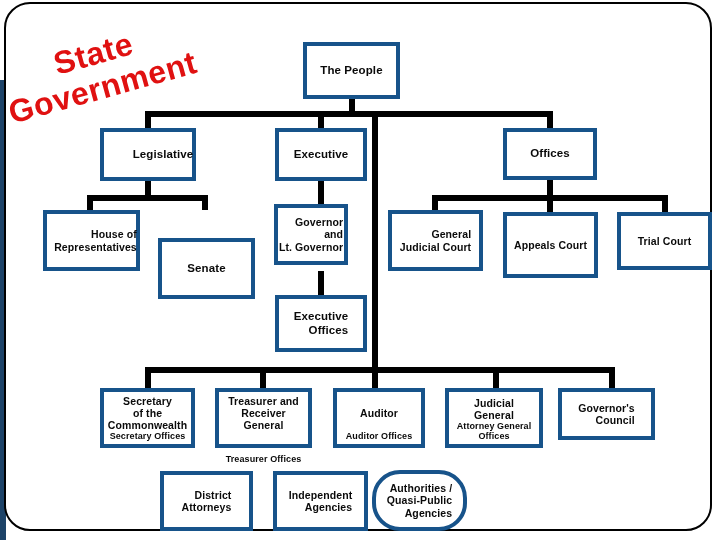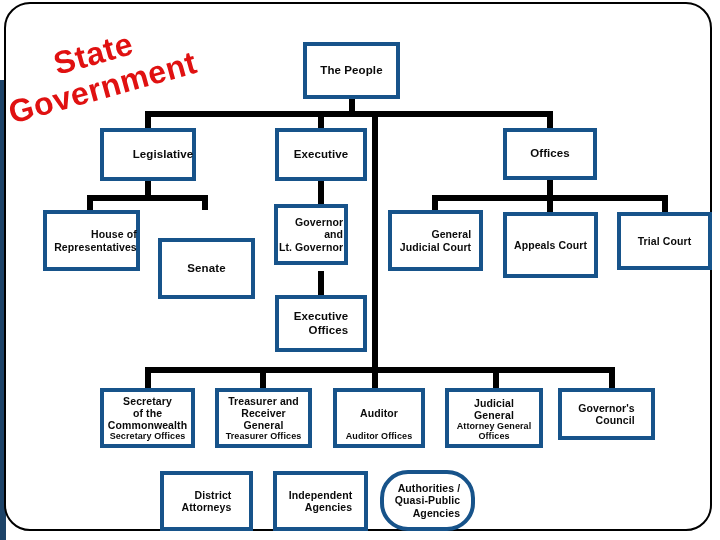--- a/index.html
+++ b/index.html
@@ -105,21 +105,21 @@
     <span class="label">Executive
 Offices</span>
   </div>
 
   <div class="node node--stacked" style="left:100px;top:388px;width:95px;height:60px;">
     <span class="main">Secretary
 of the
 Commonwealth</span>
     <span class="sub">Secretary Offices</span>
   </div>
-  <div class="node node--stacked" style="left:215px;top:388px;width:97px;height:60px;">
+  <div class="node node--stacked" style="left:215px;top:388px;width:97px;height:60px;gap:24px;">
     <span class="main">Treasurer and
 Receiver
 General</span>
     <span class="sub">Treasurer Offices</span>
   </div>
   <div class="node node--stacked" style="left:333px;top:388px;width:92px;height:60px;">
     <span class="main">Auditor</span>
     <span class="sub">Auditor Offices</span>
   </div>
   <div class="node node--stacked" style="left:445px;top:388px;width:98px;height:60px;">
@@ -134,19 +134,19 @@
   </div>
 
   <div class="node" style="left:160px;top:471px;width:93px;height:60px;">
     <span class="label">District
 Attorneys</span>
   </div>
   <div class="node" style="left:273px;top:471px;width:95px;height:60px;">
     <span class="label">Independent
 Agencies</span>
   </div>
-  <div class="node" style="left:380px;top:470px;width:95px;height:61px;border-radius:28px;">
+  <div class="node" style="left:372px;top:470px;width:95px;height:61px;border-radius:28px;">
     <span class="label">Authorities /
 Quasi-Public
 Agencies</span>
   </div>
 
 </div>
 
 </body></html>

